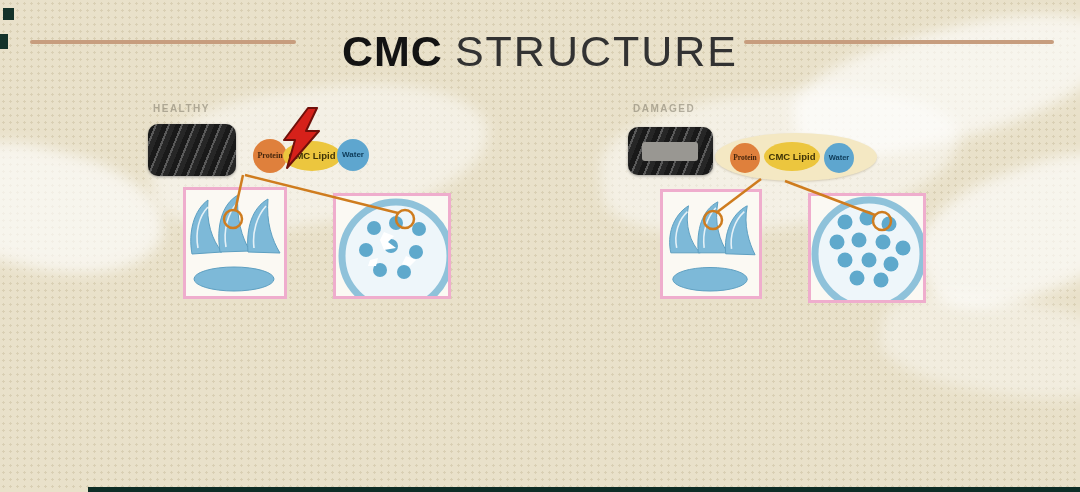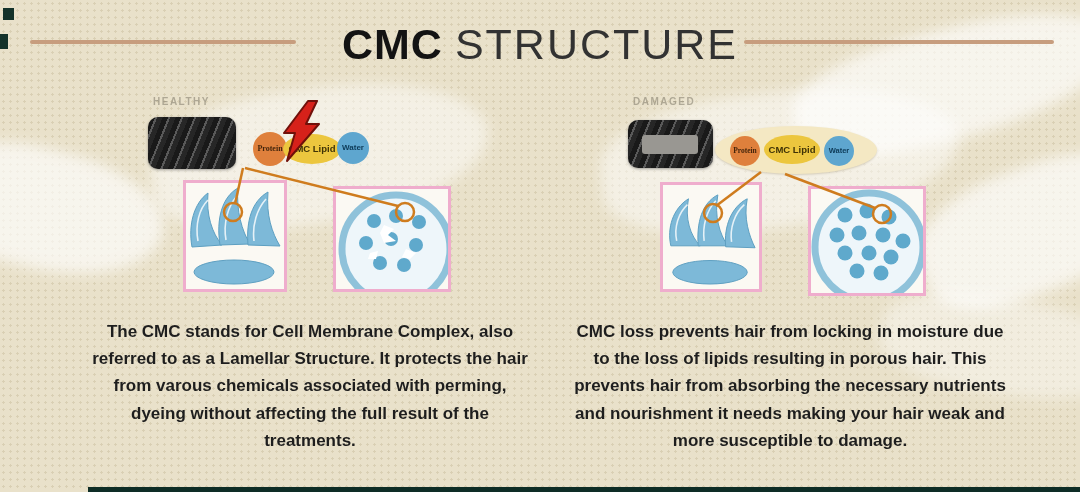--- a/index.html
+++ b/index.html
@@ -19,26 +19,26 @@
   .brush.b6{left:880px;top:300px;width:260px;height:95px;transform:rotate(10deg);background:rgba(255,255,255,0.4);}
 
   .mark-a{position:absolute;left:3px;top:8px;width:11px;height:12px;background:#14322a;}
   .mark-b{position:absolute;left:0;top:34px;width:8px;height:15px;background:#14322a;}
   .bottom-bar{position:absolute;left:88px;bottom:0;width:992px;height:5px;background:#0e2d26;}
 
   
   .rule{position:absolute;top:40px;height:4px;background:#c79d7e;border-radius:2px;}
   .rule-left{left:30px;width:266px;}
   .rule-right{right:26px;width:310px;}
-  .title{position:absolute;top:20px;left:0;width:100%;text-align:center;font-size:43px;z-index:3;}
+  .title{position:absolute;top:27px;left:0;width:100%;text-align:center;font-size:43px;z-index:3;}
   .title .title-bold{font-weight:bold;color:#131313;letter-spacing:1px;}
   .title .title-light{font-weight:normal;color:#323232;margin-left:12px;letter-spacing:2px;}
 
   
-  .panel{position:absolute;top:92px;width:450px;height:392px;}
+  .panel{position:absolute;top:99px;width:450px;height:392px;}
   .panel-left{left:85px;}
   .panel-right{left:565px;}
 
   .state-label{position:absolute;left:68px;top:4px;font-size:10px;font-weight:bold;letter-spacing:1.5px;color:rgba(125,120,104,0.55);z-index:3;}
 
   .hair{position:absolute;border-radius:10px;background:#191919;overflow:hidden;box-shadow:0 1px 3px rgba(0,0,0,0.35);z-index:3;}
   .panel-left .hair{left:63px;top:25px;width:88px;height:52px;}
   .panel-right .hair{left:63px;top:28px;width:85px;height:48px;}
   .hair .streaks{position:absolute;left:-10%;top:-10%;width:120%;height:120%;
     background:repeating-linear-gradient(112deg, rgba(255,255,255,0) 0 5px, rgba(255,255,255,0.28) 5px 7px, rgba(255,255,255,0.06) 7px 12px);}
@@ -144,21 +144,20 @@
       </svg>
     </div>
 
     <svg class="connectors" viewBox="0 0 450 260">
       <line x1="158" y1="76" x2="150" y2="112" stroke="#cf7c1e" stroke-width="2.5"></line>
       <line x1="160" y1="76" x2="313" y2="114" stroke="#cf7c1e" stroke-width="2.5"></line>
       <circle cx="148" cy="120" r="9" fill="none" stroke="#cf7c1e" stroke-width="2.5"></circle>
       <circle cx="320" cy="120" r="9" fill="none" stroke="#cf7c1e" stroke-width="2.5"></circle>
     </svg>
 
-    <p class="description">The CMC stands for Cell Membrane Complex, also referred to as a Lamellar Structure. It protects the hair from varous chemicals associated with perming, dyeing without affecting the full result of the treatments.</p>
   </section>
 
   <section class="panel panel-right">
     <div class="state-label">DAMAGED</div>
 
     <div class="hair">
       <div class="streaks"></div>
       <div class="band"></div>
     </div>
 
@@ -203,16 +202,15 @@
       </svg>
     </div>
 
     <svg class="connectors" viewBox="0 0 450 260">
       <line x1="196" y1="80" x2="151" y2="114" stroke="#cf7c1e" stroke-width="2.5"></line>
       <line x1="220" y1="82" x2="310" y2="116" stroke="#cf7c1e" stroke-width="2.5"></line>
       <circle cx="148" cy="121" r="9" fill="none" stroke="#cf7c1e" stroke-width="2.5"></circle>
       <circle cx="317" cy="122" r="9" fill="none" stroke="#cf7c1e" stroke-width="2.5"></circle>
     </svg>
 
-    <p class="description">CMC loss prevents hair from locking in moisture due to the loss of lipids resulting in porous hair. This prevents hair from absorbing the necessary nutrients and nourishment it needs making your hair weak and more susceptible to damage.</p>
   </section>
 
 </div>
 
 </body></html>

